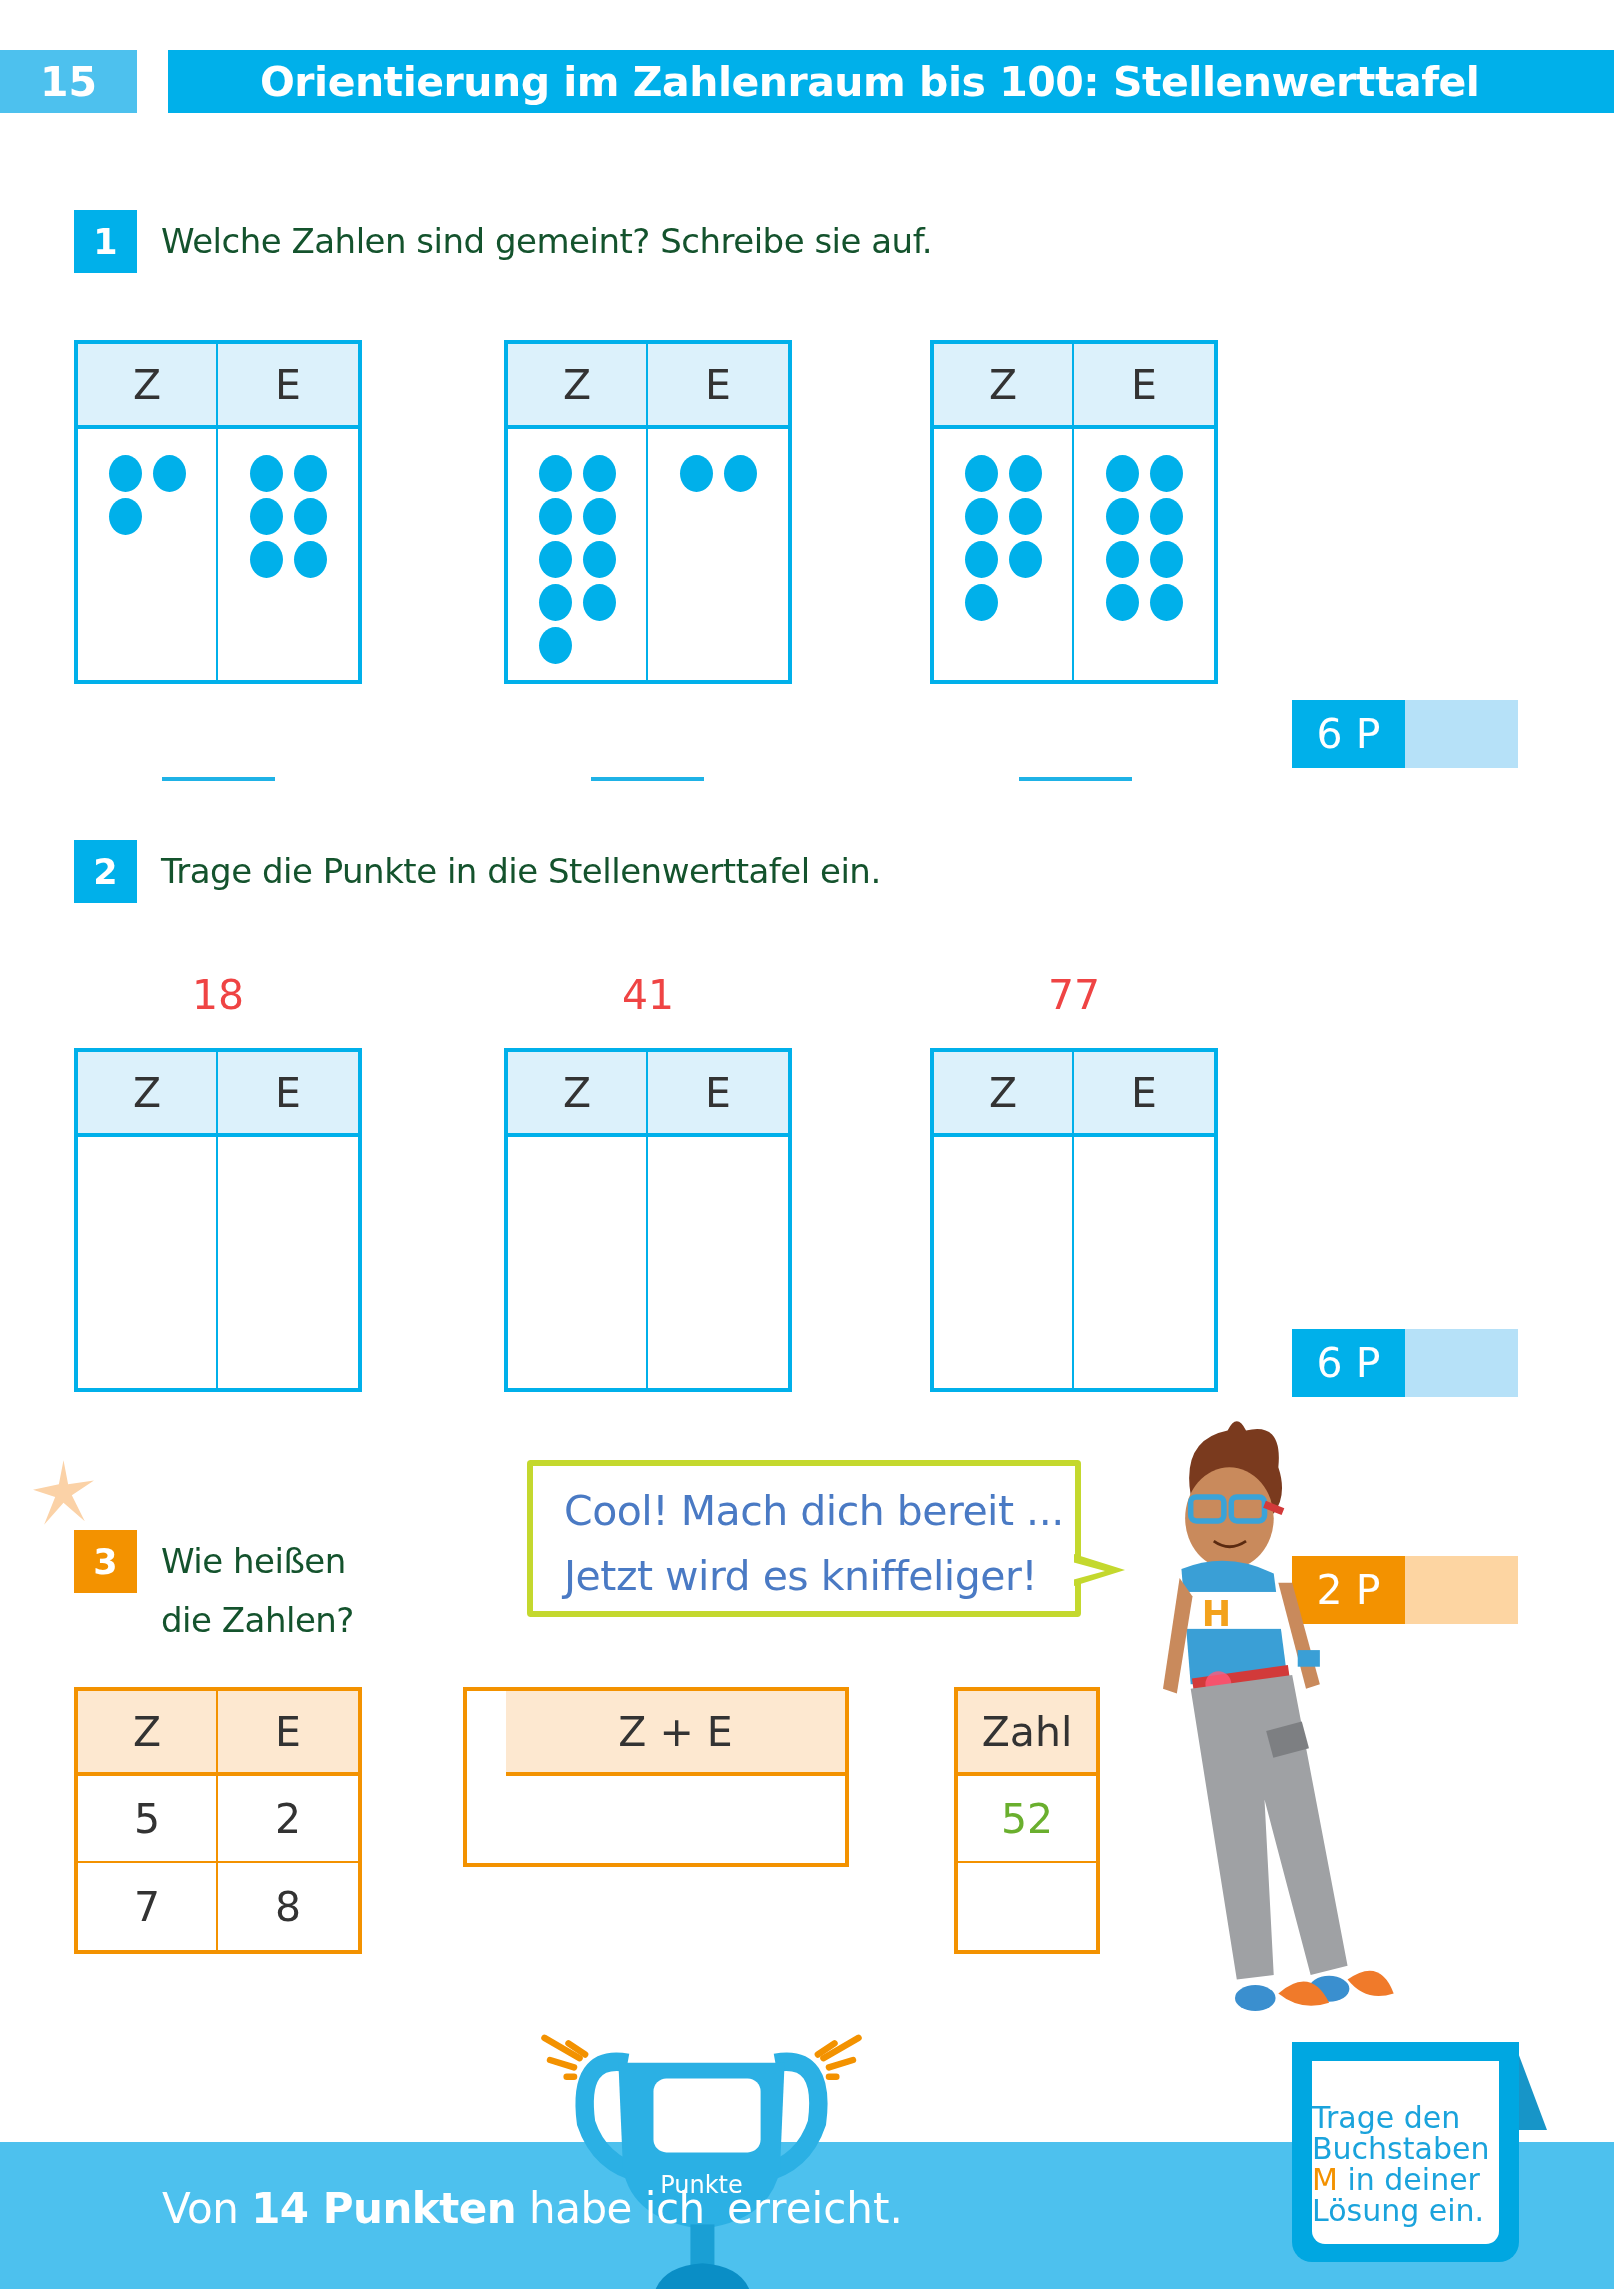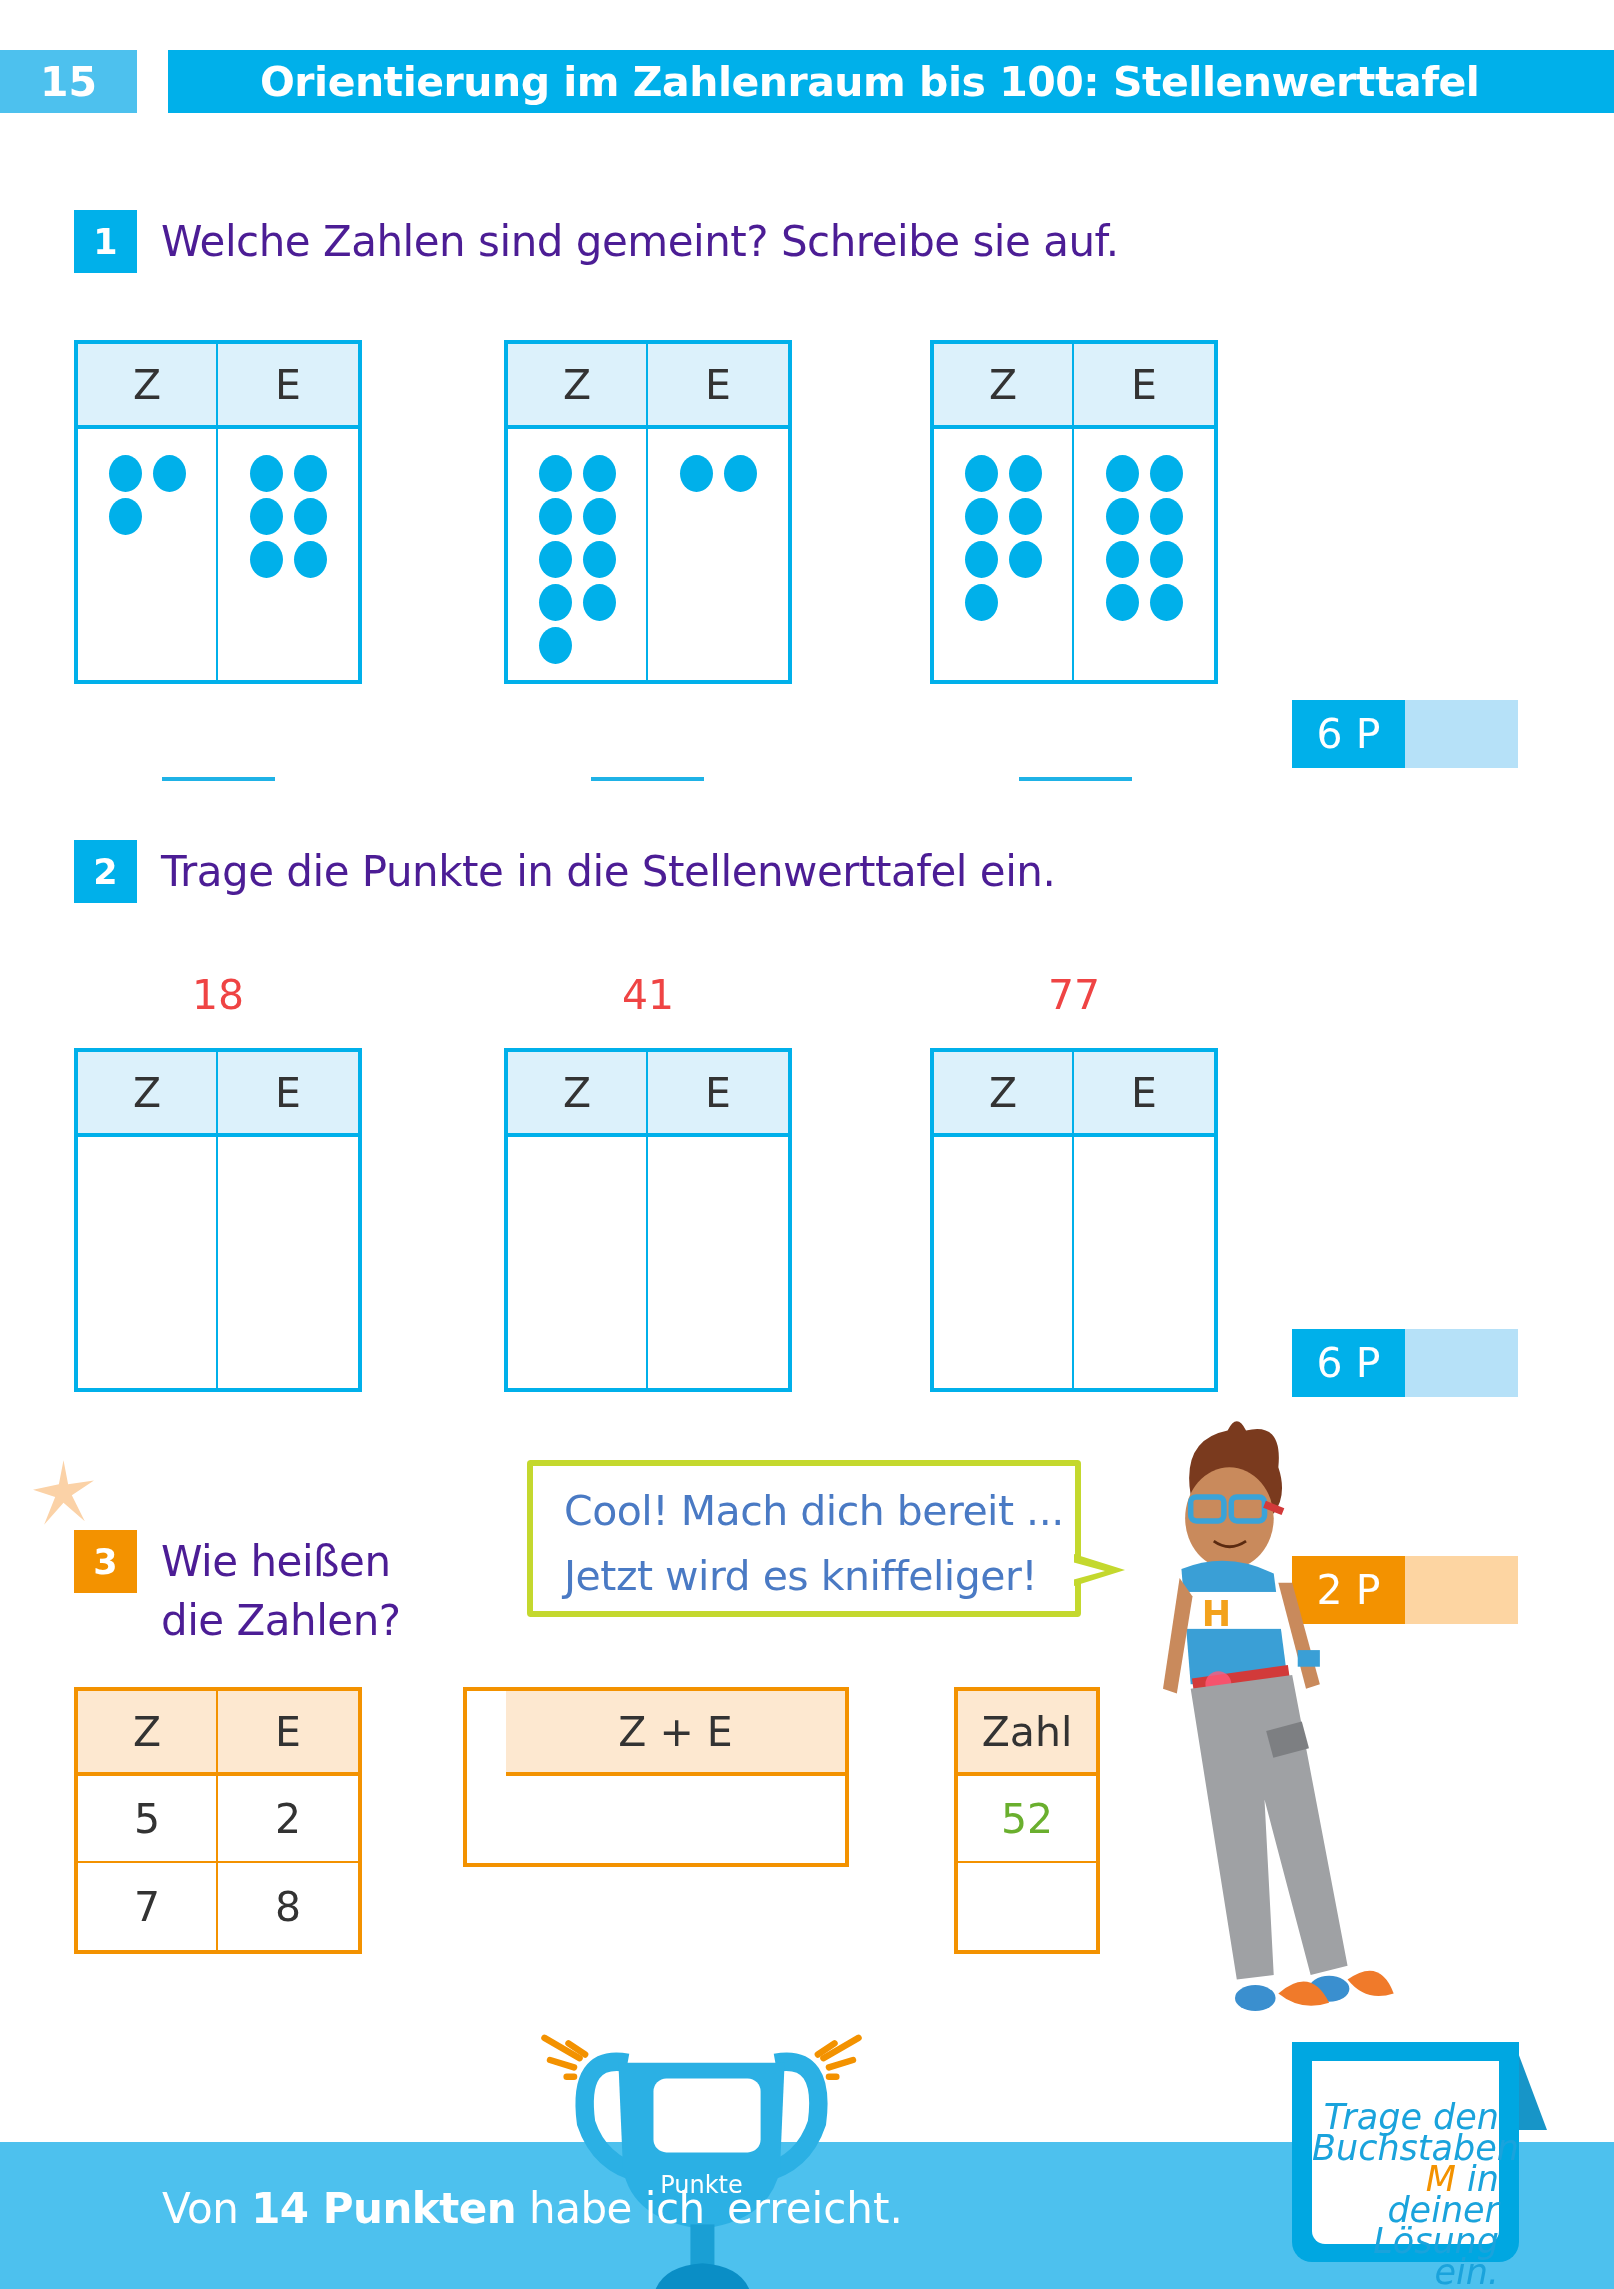--- a/index.html
+++ b/index.html
@@ -12,21 +12,21 @@
   .page-num { left: 0; top: 50px; width: 137px; height: 63px; background: #4dc1ee; color: #fff;
     font-weight: bold; font-size: 41px; display: flex; align-items: center; justify-content: center; }
   .page-title-bar { left: 168px; top: 50px; width: 1451px; height: 63px; background: #00b0ea; color: #fff;
     font-weight: bold; font-size: 41px; display: flex; align-items: center; padding-left: 92px; letter-spacing: -0.5px; }
 
   
   .task-num { width: 63px; height: 63px; color: #fff; font-weight: bold; font-size: 35px;
     display: flex; align-items: center; justify-content: center; }
   .task-num.blue { background: #00b0ea; }
   .task-num.orange { background: #f39200; }
-  .task-text { font-size: 42px; color: #4c1d95; line-height: 59px; letter-spacing: -0.5px; text-align: center; }
+  .task-text { font-size: 34px; color: #14532d; line-height: 59px; letter-spacing: -0.5px; text-align: center; }
 
   
   .pv-table { width: 288px; border: 4.6px solid #00b0ea; display: grid; grid-template-columns: 1fr 1fr; }
   .pv-head { height: 85px; background: #dcf1fb; font-size: 41px; color: #333;
     display: flex; align-items: center; justify-content: center; border-bottom: 4.6px solid #00b0ea; }
   .pv-head.left, .pv-body.left { border-right: 2.8px solid #00b0ea; }
   .pv-body { height: 251px; padding: 26px 0 0 0; display: flex; justify-content: center; }
   .dots { display: grid; grid-template-columns: 33px 33px; grid-auto-rows: 33px; column-gap: 11px; row-gap: 10px; align-content: start; }
   .dot { width: 33px; height: 37px; border-radius: 50%; background: #00b0ea; }
 
@@ -57,22 +57,22 @@
   .bubble-tail { left: 1074px; top: 1554px; width: 0; height: 0; border-top: 16.6px solid transparent; border-bottom: 16.6px solid transparent; border-left: 51px solid #c4d82e; }
   .bubble-tail-inner { left: 1072px; top: 1562px; width: 0; height: 0; border-top: 9.2px solid transparent; border-bottom: 9.2px solid transparent; border-left: 33px solid #fff; }
 
   
   .footer-bar { left: 0; top: 2142px; width: 1614px; height: 148px; background: #4dc1ee; }
   .footer-text { left: 162px; top: 2184px; font-size: 42px; color: #fff; letter-spacing: -0.5px; }
   .footer-text b { font-weight: bold; }
   .footer-after { left: 727px; top: 2184px; font-size: 42px; color: #fff; }
 
   .hint-box { left: 1292px; top: 2042px; width: 227px; height: 220px; background: #00a7e1; border-radius: 0 0 20px 20px; padding: 18.5px 20px; }
-  .hint-inner { background: #fff; border-radius: 0 0 13px 13px; width: 100%; height: 100%; padding-top: 41px; text-align: right;
-    font-size: 35px; line-height: 31px; color: #1aa3dc; font-style: italic; }
+  .hint-inner { background: #fff; border-radius: 0 0 13px 13px; width: 100%; height: 100%; padding-top: 41px; text-align: left;
+    font-size: 30px; line-height: 31px; color: #1aa3dc; }
   .hint-inner .accent { color: #f39200; }
   .hint-flap { left: 1514px; top: 2042px; width: 0; height: 0; border-left: 33px solid #1795c8; border-top: 88px solid transparent; }
 </style>
 </head>
 <body>
 
 <div class="abs page-num">15</div>
 <div class="abs page-title-bar">Orientierung im Zahlenraum bis 100: Stellenwerttafel</div>
 
 <div class="abs task-num blue" style="left:74px;top:210px;">1</div>

